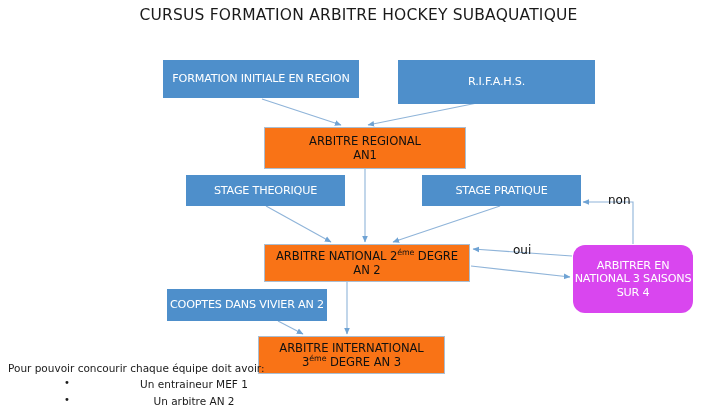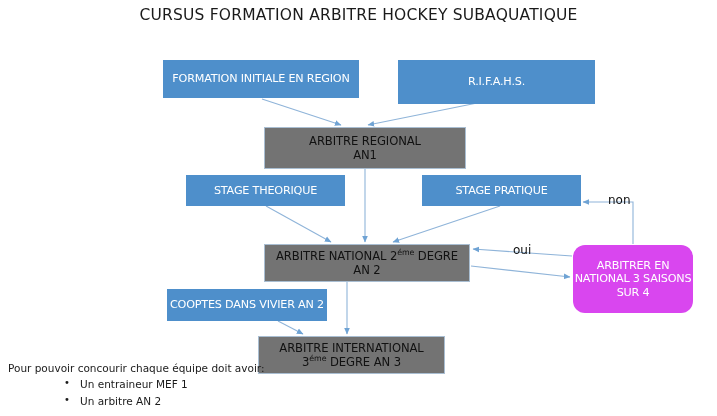--- a/index.html
+++ b/index.html
@@ -52,21 +52,21 @@
     letter-spacing: -0.2px;
   }
   .node-blue-round {
     background: #d946ef;
     color: #ffffff;
     font-size: 11.2px;
     border-radius: 12px;
     letter-spacing: -0.2px;
   }
   .node-cream {
-    background: #737373;
+    background: #f97316;
     color: #111111;
     border: 1px solid #A9BED2;
     font-size: 11.6px;
     letter-spacing: -0.1px;
   }
   .node-cream .line1, .node-cream .line2 { display: block; }
   sup {
     font-size: 0.68em;
     vertical-align: super;
     line-height: 0;
@@ -85,20 +85,21 @@
     width: 300px;
     font-family: "DejaVu Sans", sans-serif;
     font-size: 10.5px;
     color: #1a1a1a;
   }
   .footnote .intro { display: block; }
   .footnote ul {
     margin: 2px 0 0 0;
     padding: 0;
     list-style: none;
+    text-align: center;
   }
   .footnote li {
     position: relative;
     padding-left: 72px;
     line-height: 1.65;
   }
   .footnote li::before {
     content: "\2022";
     position: absolute;
     left: 56px;

